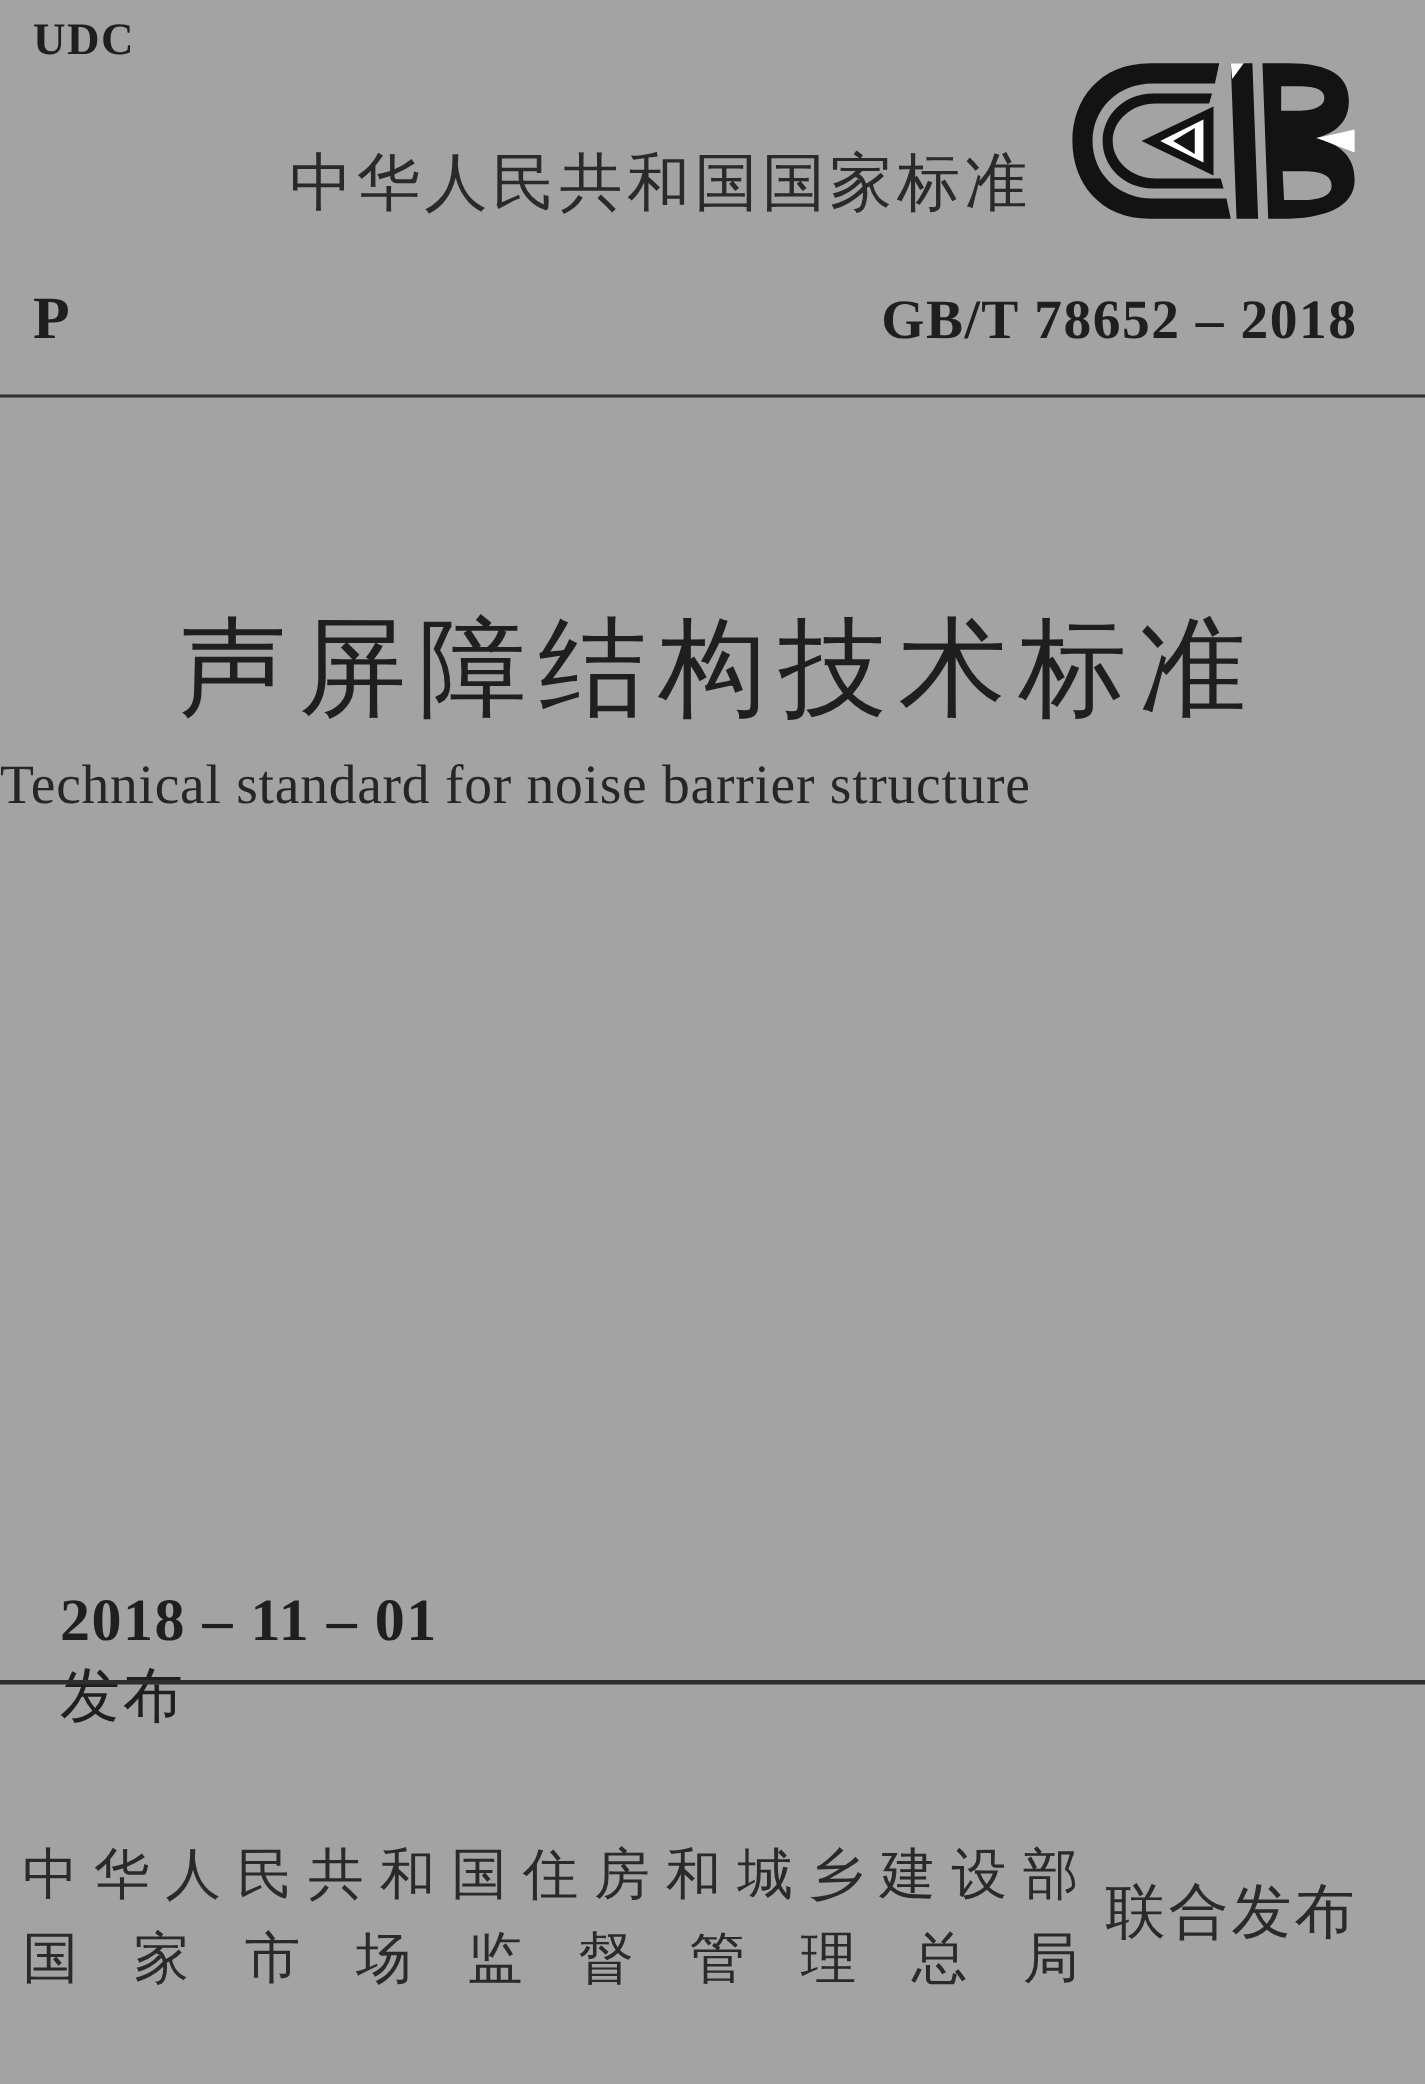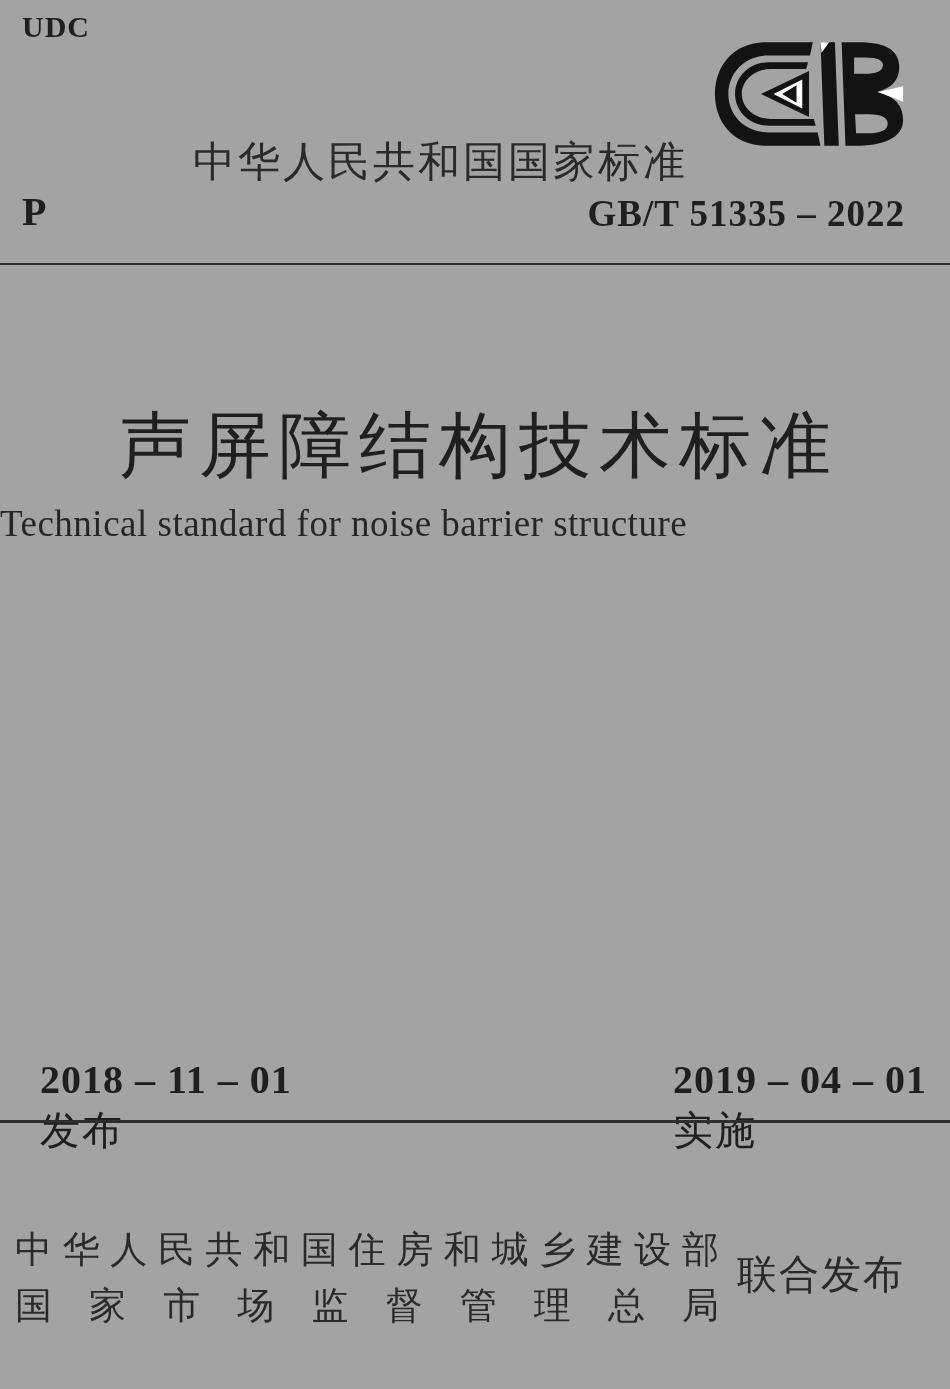--- a/index.html
+++ b/index.html
@@ -17,21 +17,21 @@
 
   .udc {
     left: 22px; top: 10px;
     font-family: "Liberation Serif", "DejaVu Serif", serif;
     font-weight: 700; font-size: 30px; letter-spacing: 1px;
   }
   .heading-cn {
     left: 193px; top: 94px;
     font-family: "Liberation Sans", "DejaVu Sans", sans-serif;
     font-weight: 400; font-size: 42px; letter-spacing: 3px;
-    color: #2a2a2a; white-space: nowrap; margin-top: 40px;
+    color: #2a2a2a; white-space: nowrap;
   }
   .gb-logo { left: 713px; top: 40px; width: 192px; height: 108px; }
   .gb-logo svg { width: 100%; height: 100%; display: block; }
 
   .code-p {
     left: 22px; top: 188px;
     font-weight: 700; font-size: 40px;
   }
   .std-no {
     right: 45px; top: 192px;
@@ -110,36 +110,32 @@
       <path fill="#ffffff" d="M112 1 L121 1 L113 12 Z"></path>
 
       <path fill="#131313" fill-rule="evenodd" d="M134 1 L152 1 C181 1 194 10 194 27 C194 41 186 49 171 53 C188 57 198 66 198 82 C198 101 177 109 147 109 L138 109 Z M147 17 L159 17 C172 17 177 20 177 25 C177 31 170 34 158 34 L147 34 Z M148 76 L162 76 C177 76 182 80 182 86 C182 93 174 96 161 96 L149 96 Z"></path>
 
       <path fill="#ffffff" d="M198 47 L172 53 L198 63 Z"></path>
     </svg>
   </div>
 
   <div class="abs code-p">P</div>
 
-  <div class="abs std-no">GB/T 51335 – 2022</div>
+  <div class="abs std-no">GB/T 78652 – 2018</div>
 
   <div class="abs rule rule-top"></div>
 
   <h1 class="abs title-cn">声屏障结构技术标准</h1>
 
   <div class="abs title-en">Technical standard for noise barrier structure</div>
 
   <div class="abs dates">
     <div class="date-group">
       <span class="date-num">2018 – 11 – 01</span>
       <span class="date-label">发布</span>
-    </div>
-    <div class="date-group">
-      <span class="date-num">2019 – 04 – 01</span>
-      <span class="date-label">实施</span>
     </div>
   </div>
 
   <div class="abs rule rule-bottom"></div>
 
   <div class="abs joint">联合发布</div>
 
   <div class="abs publishers">
     <div class="pub-line">中华人民共和国住房和城乡建设部</div>
     <div class="pub-line">国家市场监督管理总局</div>

